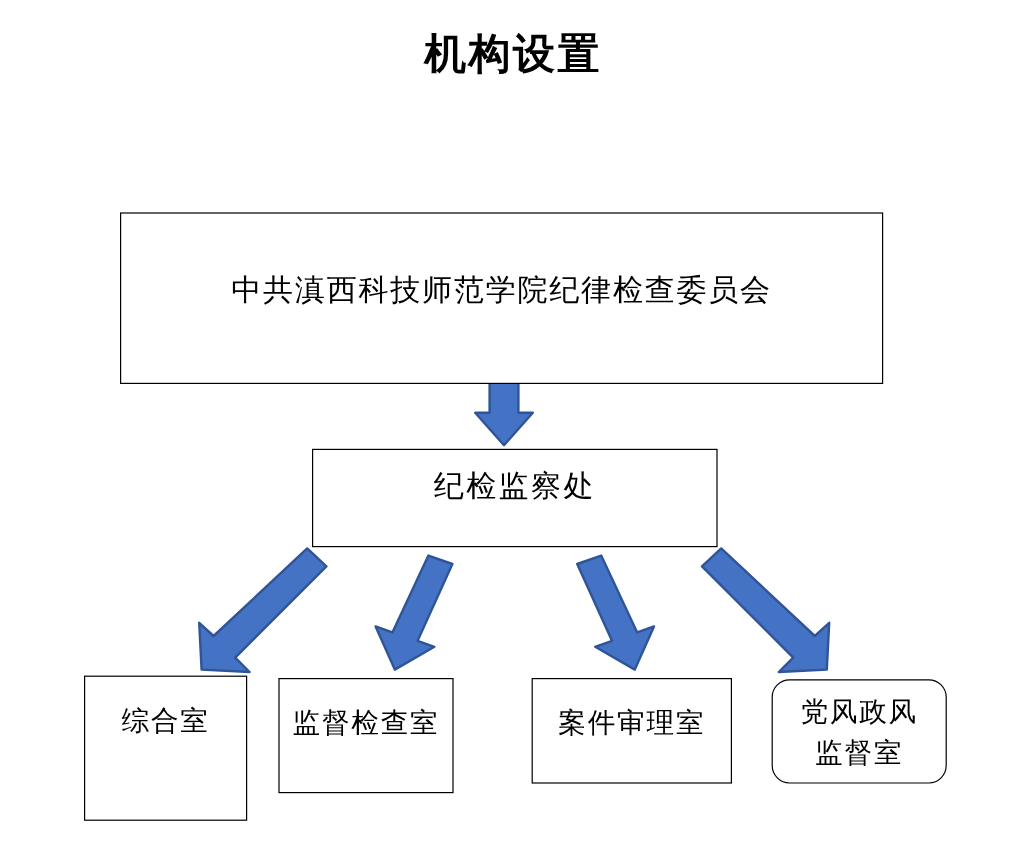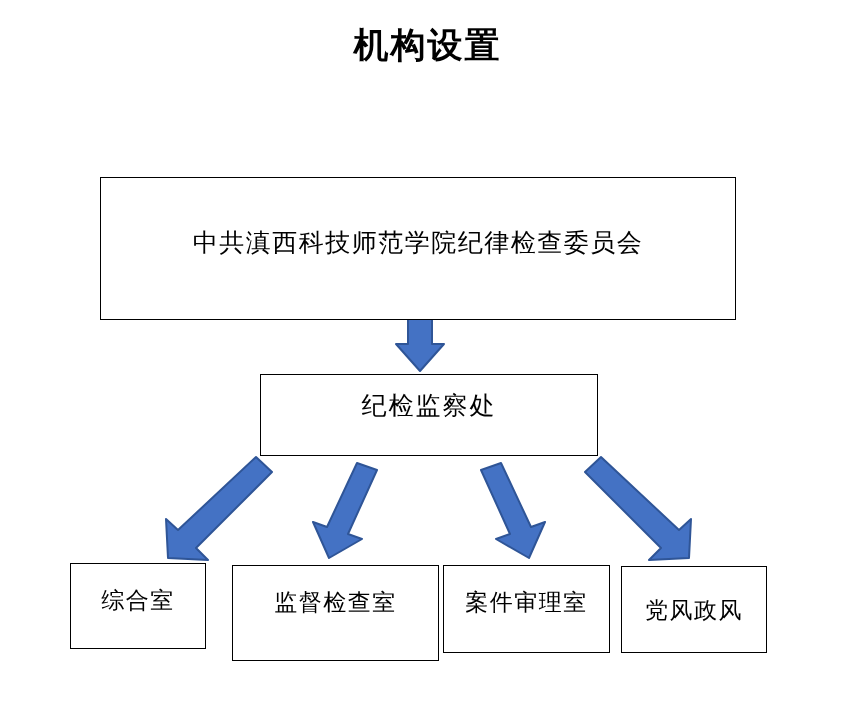--- a/index.html
+++ b/index.html
@@ -90,48 +90,49 @@
   
   .leaf-box .node-line {
     font-size: 23px;
     line-height: 34px;
     letter-spacing: 1.5px;
   }
   #node-leaf-0 {
     left: 70px;
     top: 563px;
     width: 136px;
-    height: 86px;
+    height: 121px;
     justify-content: flex-start;
     padding-top: 20px;
     font-family: Liberation Serif, serif;
   }
   #node-leaf-1 {
     left: 232px;
     top: 565px;
-    width: 207px;
+    width: 146px;
     height: 96px;
     justify-content: flex-start;
     padding-top: 20px;
   }
   #node-leaf-2 {
     left: 443px;
     top: 565px;
     width: 167px;
     height: 88px;
     justify-content: flex-start;
     padding-top: 20px;
   }
   #node-leaf-3 {
-    left: 621px;
+    left: 643px;
     top: 566px;
     width: 146px;
     height: 87px;
     justify-content: center;
     padding-top: 2px;
+    border-radius: 15px;
   }
 </style>
 </head>
 <body>
 
 <div id="canvas">
 
   <div class="chart-title">机构设置</div>
 
   <svg id="arrow-layer" viewBox="0 0 855 704" width="855" height="704">
@@ -172,15 +173,16 @@
   <div class="node-box leaf-box" id="node-leaf-1">
     <span class="node-line">监督检查室</span>
   </div>
 
   <div class="node-box leaf-box" id="node-leaf-2">
     <span class="node-line">案件审理室</span>
   </div>
 
   <div class="node-box leaf-box" id="node-leaf-3">
     <span class="node-line">党风政风</span>
+    <span class="node-line">监督室</span>
   </div>
 
 </div>
 
 </body></html>

